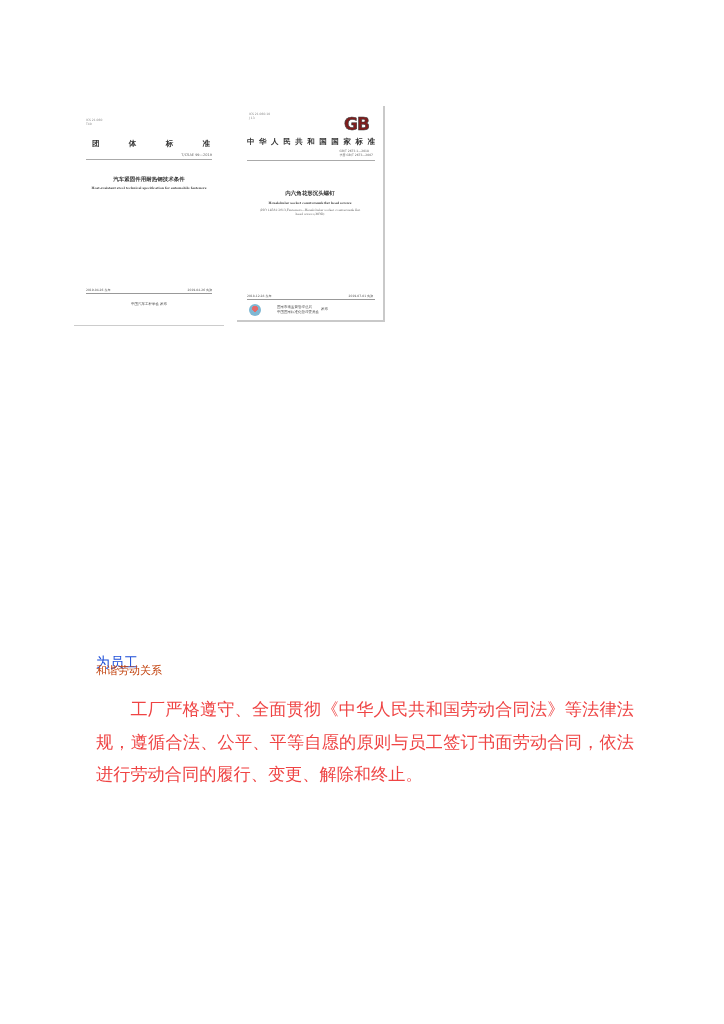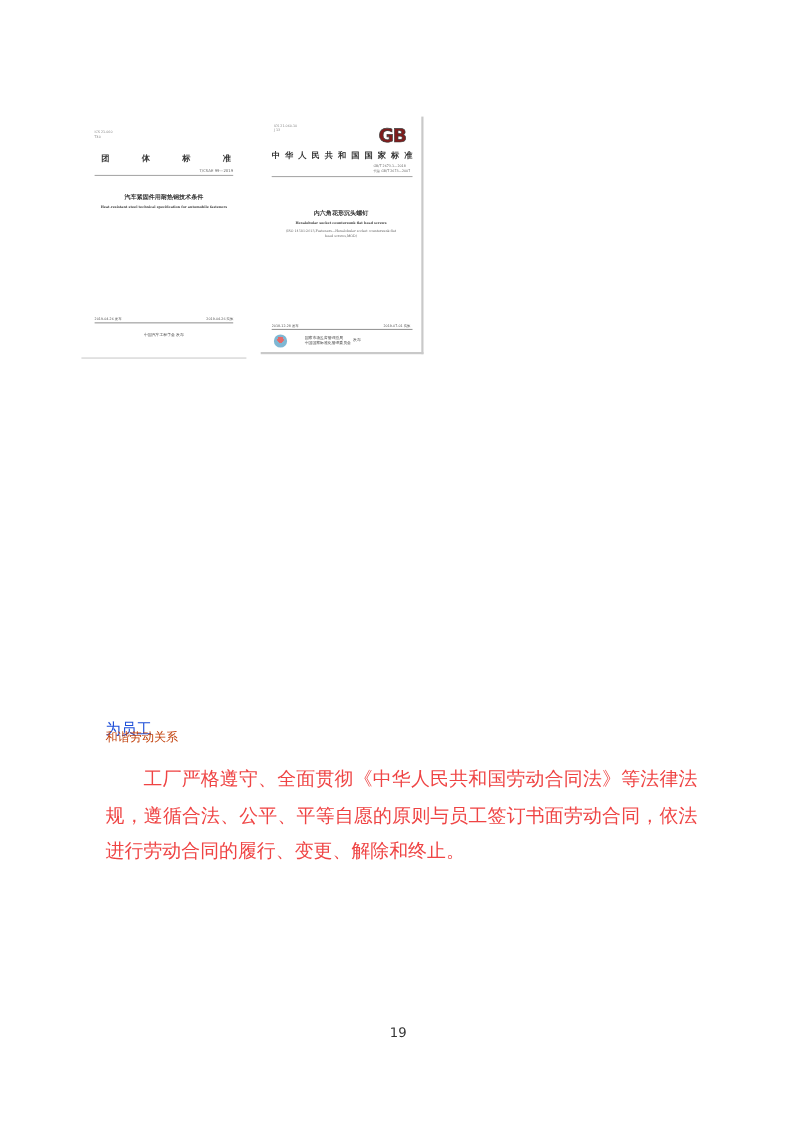--- a/index.html
+++ b/index.html
@@ -144,14 +144,13 @@
     <div class="issuer-suffix">发布</div>
   </div>
 
   <div class="section-label">为员工</div>
   <h2 class="heading">和谐劳动关系</h2>
 
   <div class="body-text">
     <p>工厂严格遵守、全面贯彻《中华人民共和国劳动合同法》等法律法规，遵循合法、公平、平等自愿的原则与员工签订书面劳动合同，依法进行劳动合同的履行、变更、解除和终止。</p>
   </div>
 
-  <div class="page-number">19</div>
 </div>
 
 </body></html>

